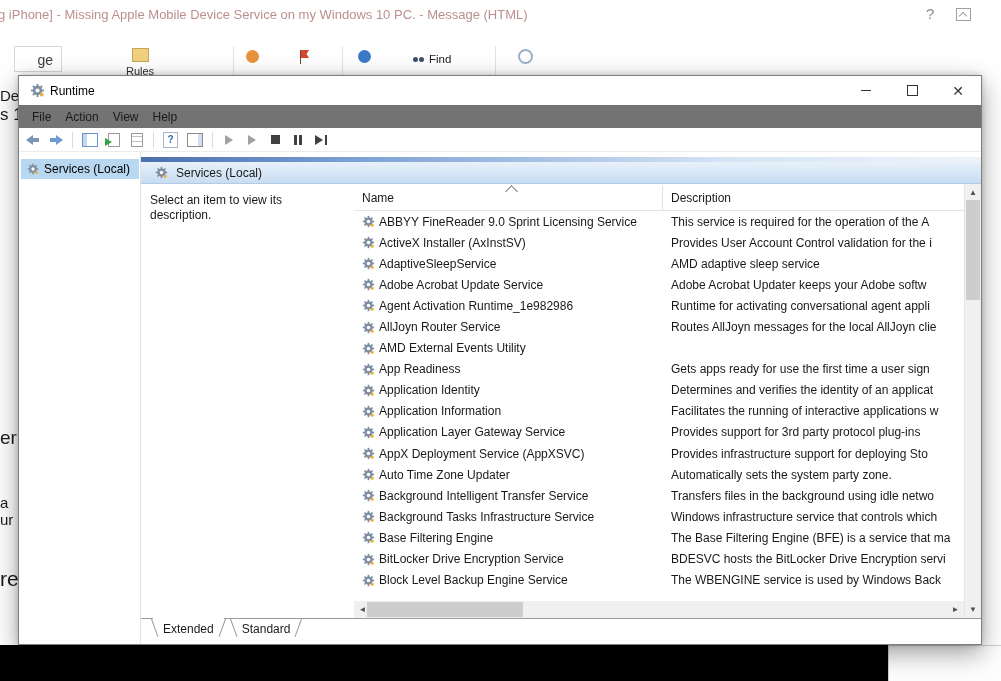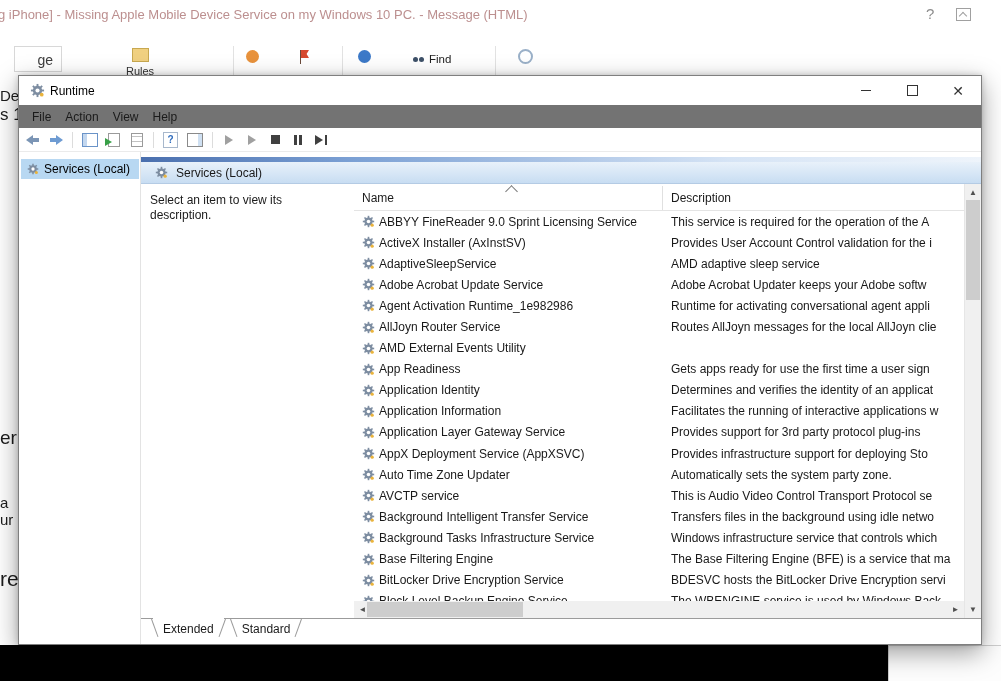--- a/index.html
+++ b/index.html
@@ -411,29 +411,20 @@
                 </span>
                 <span class="row-name">Auto Time Zone Updater</span>
                 <span class="row-desc">Automatically sets the system party zone.</span>
               </div>
               <div class="svc-row">
                 <span class="row-icon">
                   <svg viewBox="0 0 16 16">
                     <use href="#gear-symbol"></use>
                   </svg>
                 </span>
-                <span class="row-name">AVCTP service</span>
-                <span class="row-desc">This is Audio Video Control Transport Protocol se</span>
-              </div>
-              <div class="svc-row">
-                <span class="row-icon">
-                  <svg viewBox="0 0 16 16">
-                    <use href="#gear-symbol"></use>
-                  </svg>
-                </span>
                 <span class="row-name">Background Intelligent Transfer Service</span>
                 <span class="row-desc">Transfers files in the background using idle netwo</span>
               </div>
               <div class="svc-row">
                 <span class="row-icon">
                   <svg viewBox="0 0 16 16">
                     <use href="#gear-symbol"></use>
                   </svg>
                 </span>
                 <span class="row-name">Background Tasks Infrastructure Service</span>

